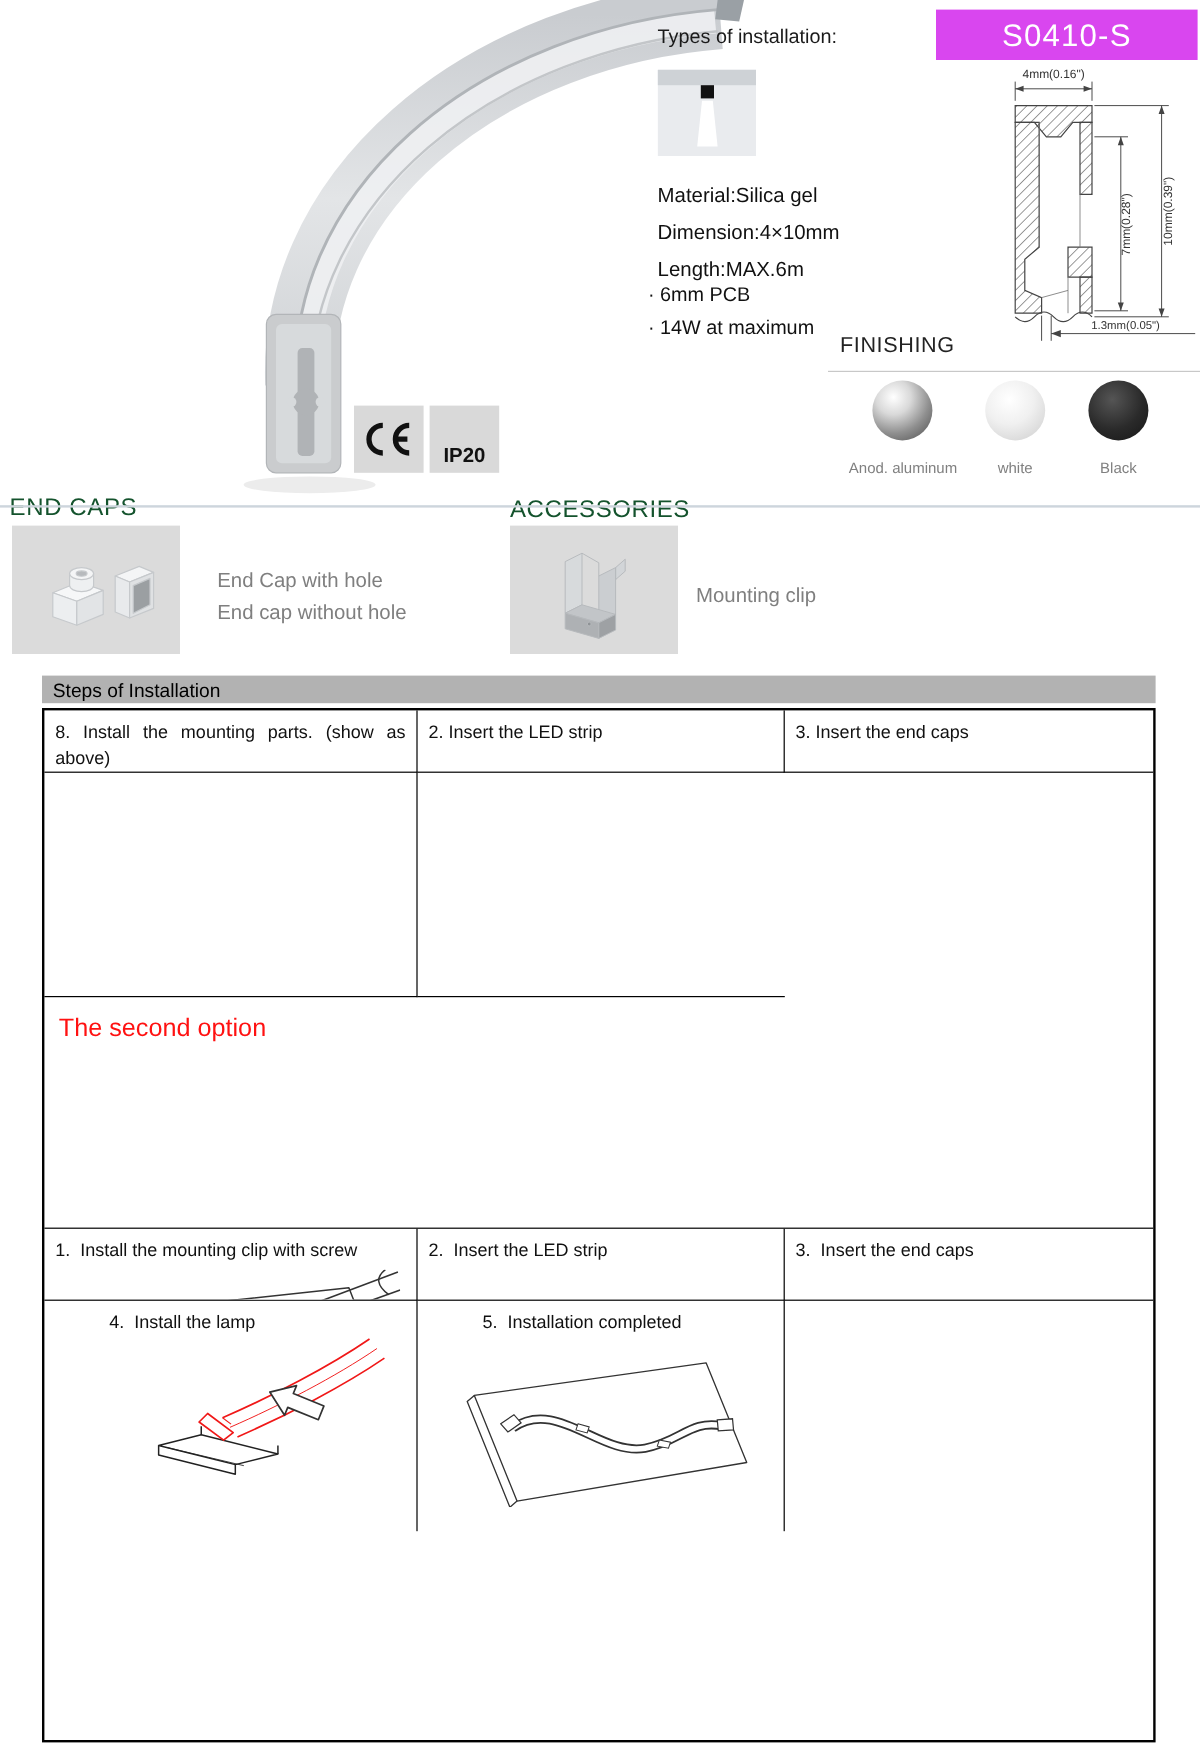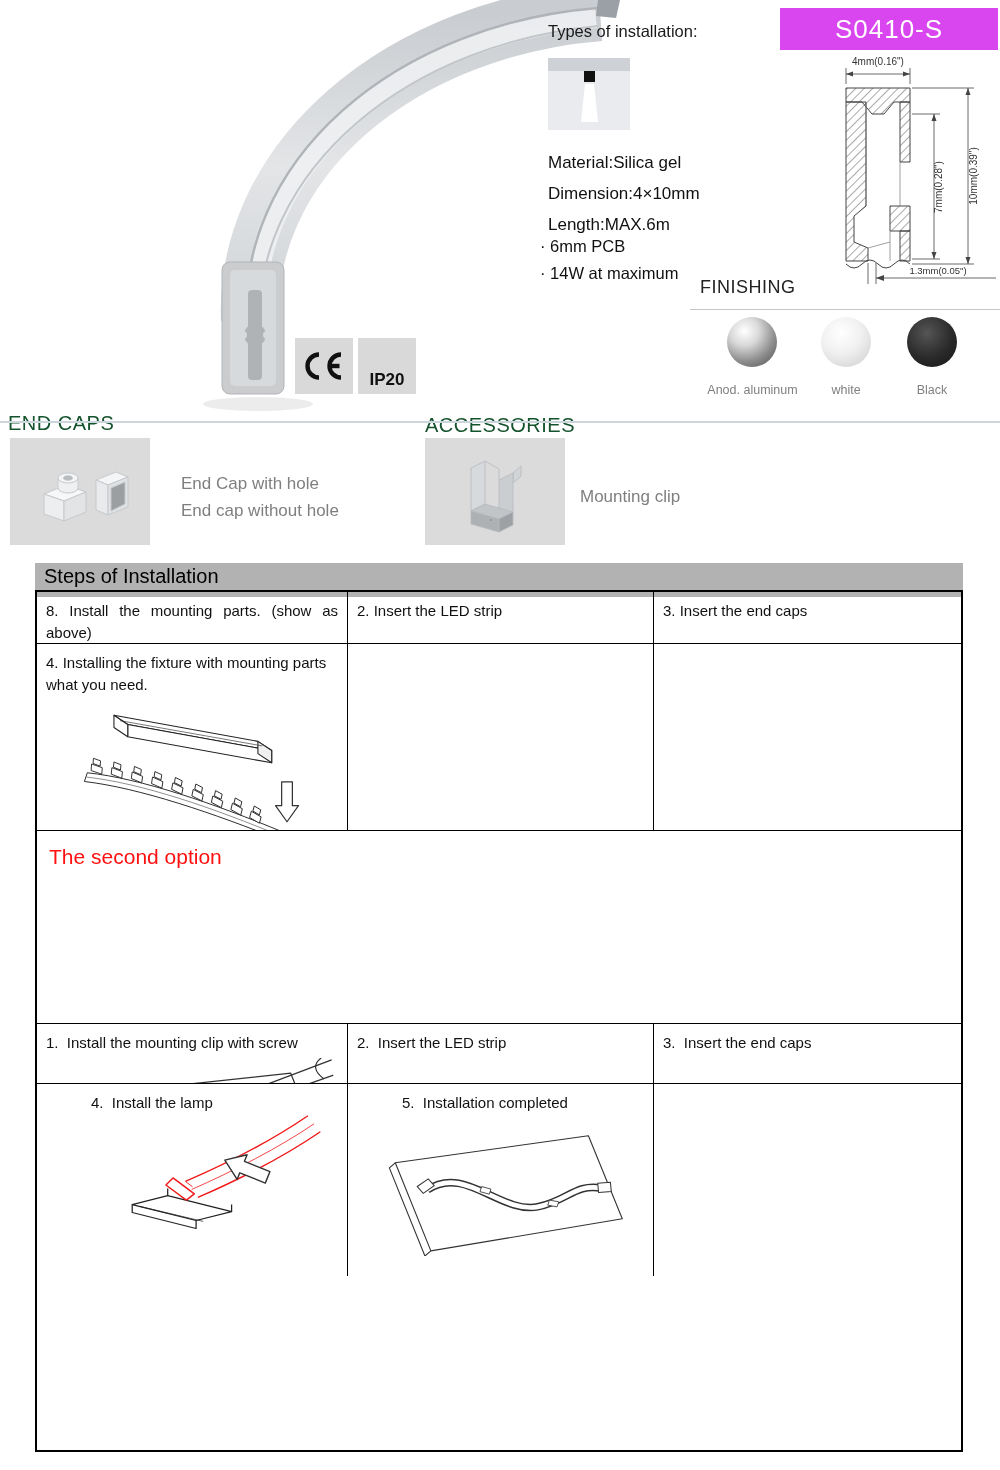--- a/index.html
+++ b/index.html
@@ -15,22 +15,22 @@
   .fin-title{left:700px;top:277px;font-size:18px;letter-spacing:.5px;color:#222;}
   .fin-line{left:690px;top:309px;width:310px;height:1px;background:#c8c8c8;}
   .swatch{border-radius:50%;width:50px;height:50px;}
   .sw-label{font-size:12.5px;color:#808080;text-align:center;}
   .cert-box{top:338px;width:58px;height:56px;background:#d9d9d9;display:flex;align-items:center;justify-content:center;}
   .ip-text{font-size:17px;font-weight:600;color:#111;margin-top:28px;}
   .sec-title{font-size:20px;color:#14532d;letter-spacing:.5px;margin-top:16px;}
   .divider{left:0;top:421px;width:1000px;height:2px;background:#cdd5dc;}
   .img-box{top:438px;width:140px;height:107px;background:#dbdbdb;}
   .gray-label{font-size:17px;color:#7f7f7f;line-height:27px;}
-  .steps-bar{left:35px;top:563px;width:928px;height:34px;background:#b2b2b2;color:#000;
-             font-size:20px;line-height:27px;padding-left:9px;box-sizing:border-box;}
+  .steps-bar{left:35px;top:563px;width:928px;height:23px;background:#b2b2b2;color:#000;
+             font-size:16px;line-height:27px;padding-left:9px;box-sizing:border-box;}
   .steps-table{left:35px;top:590px;width:928px;height:862px;border:2px solid #000;box-sizing:border-box;
                display:grid;grid-template-columns:311px 306px 307px;
                grid-template-rows:52px 187px 193px 60px 192px 174px;}
   .tcell{position:relative;border-right:1px solid #000;border-bottom:1px solid #000;
          font-size:15px;color:#111;box-sizing:border-box;overflow:hidden;}
   .tcell.noR{border-right:none;}
   .tcell.noB{border-bottom:none;padding-left:45px;}
   .opt-heading{grid-column:1/4;border-right:none;color:#ff1111;font-size:21px;
                padding:14px 0 0 12px;}
   .steptext{padding:8px 9px 0 9px;line-height:22px;}
@@ -351,26 +351,20 @@
           <use href="#sym-strip"></use>
         </svg>
     </div>
     <div class="tcell noR">
       <div class="steptext pre">3. Insert the end caps</div>
       <svg class="art" style="left:2px;top:40px" width="300" height="140" viewBox="0 0 300 150">
           <use href="#sym-endcap"></use>
         </svg>
     </div>
 
-    <div class="tcell">
-      <div class="steptext">4. Installing the fixture with mounting parts what you need.</div>
-      <svg class="art" style="left:2px;top:56px" width="300" height="134" viewBox="0 0 300 175">
-          <use href="#sym-o1s4"></use>
-        </svg>
-    </div>
     <div class="tcell"></div>
     <div class="tcell noR"></div>
 
     <div class="tcell opt-heading">The second option</div>
 
     <div class="tcell">
       <div class="steptext pre">1.  Install the mounting clip with screw</div>
       <svg class="art" style="left:0;top:34px" width="308" height="152" viewBox="0 0 300 160">
           <use href="#sym-o2s1"></use>
         </svg>

